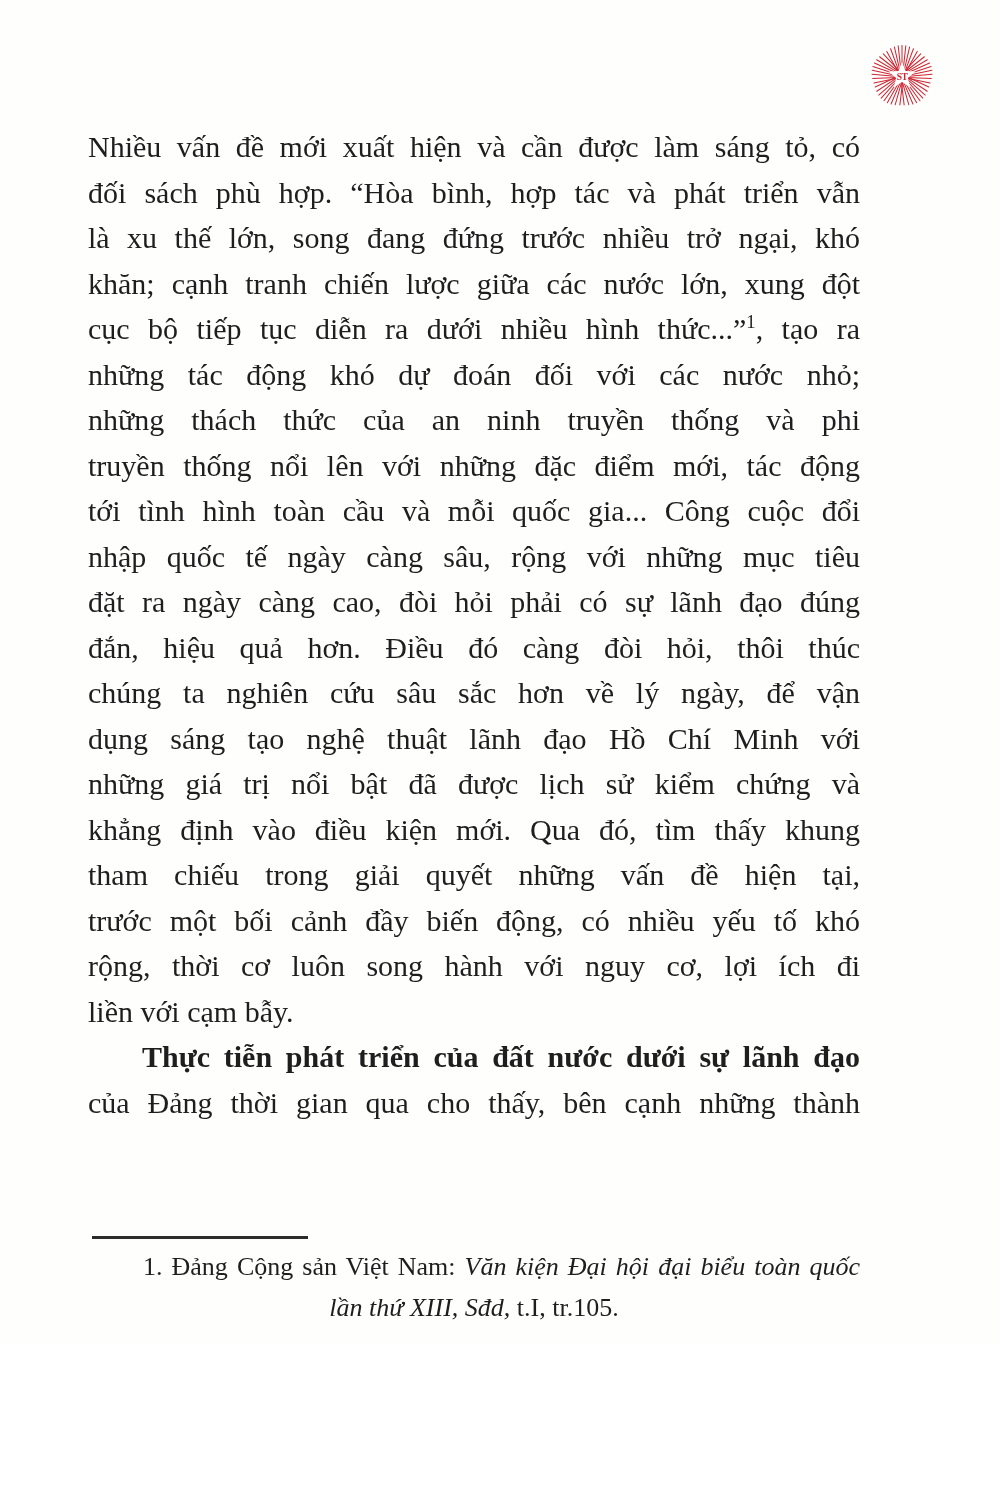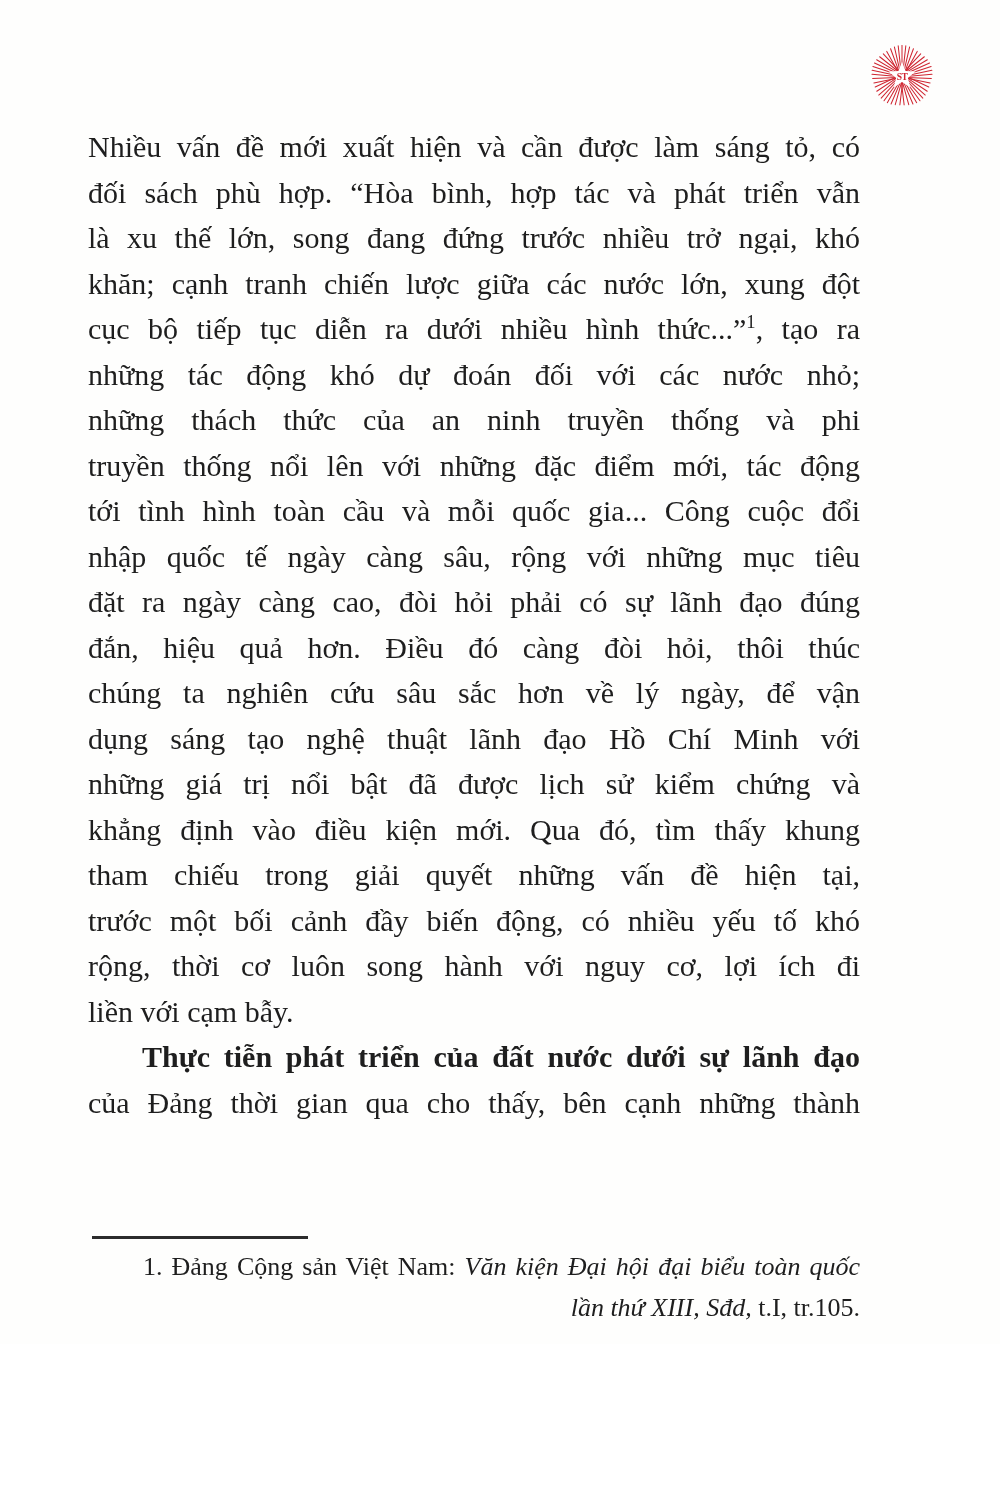--- a/index.html
+++ b/index.html
@@ -55,21 +55,21 @@
     width: 772px;
     font-size: 26px;
     line-height: 41px;
     text-justify: inter-word;
   }
   .fn-line-1 {
     padding-left: 55px;
     text-align: justify;
     text-align-last: justify;
   }
-  .fn-line-2 { text-align: right; }
+  .fn-line-2 { text-align: center; }
   .footnote em { font-style: italic; }
   .page-number {
     position: absolute;
     left: 808px;
     top: 1348px;
     width: 80px;
     text-align: center;
     font-size: 34px;
   }
 </style>

